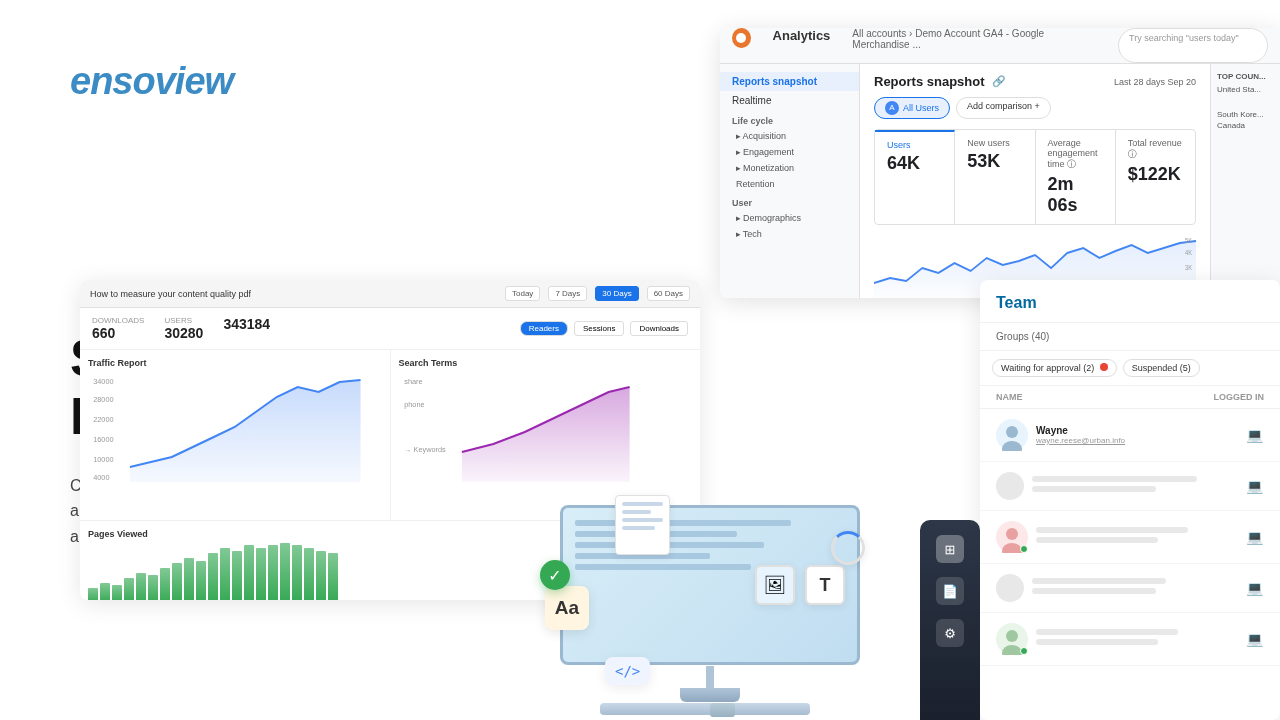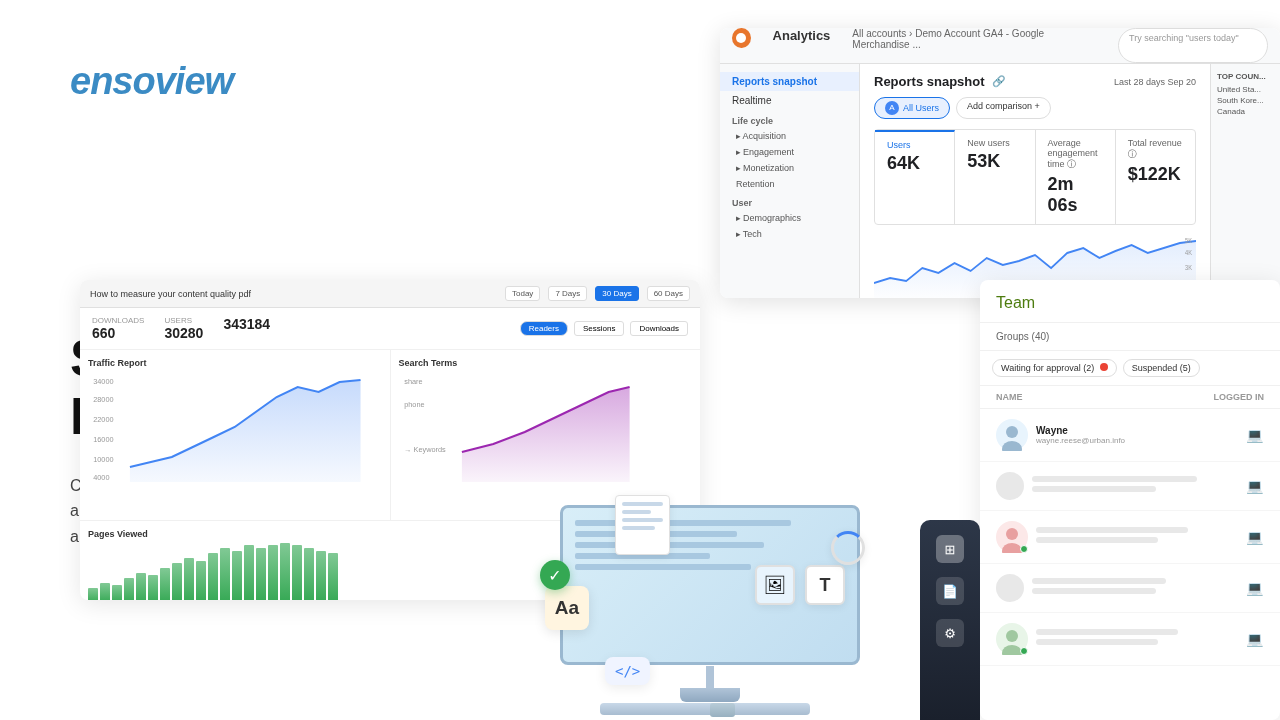--- a/index.html
+++ b/index.html
@@ -347,22 +347,22 @@
       width: 300px;
       height: 440px;
       background: #fff;
       border-radius: 8px;
       box-shadow: 0 4px 24px rgba(0,0,0,0.1);
       overflow: hidden;
     }
     .team-header {
       padding: 14px 16px 10px;
       font-size: 16px;
-      font-weight: 400;
-      color: #4d7c0f;
+      font-weight: 700;
+      color: #0369a1;
       border-bottom: 1px solid #f0f0f0;
     }
     .team-groups {
       padding: 8px 16px;
       font-size: 10px;
       color: #666;
       border-bottom: 1px solid #f0f0f0;
     }
     .team-filter-row {
       display: flex;
@@ -405,20 +405,21 @@
     }
     .team-name-block { flex: 1; }
     .team-name {
       font-size: 10px;
       font-weight: 600;
       color: #222;
     }
     .team-email {
       font-size: 8px;
       color: #999;
+      text-decoration: underline;
     }
     .team-skeleton {
       display: flex;
       align-items: center;
       padding: 10px 16px;
       border-bottom: 1px solid #f5f5f5;
       gap: 8px;
     }
     .team-skel-circle {
       width: 28px;
@@ -584,21 +585,21 @@
           <text x="395" y="22" font-size="7" fill="#999" text-anchor="end">4K</text>
           <text x="395" y="37" font-size="7" fill="#999" text-anchor="end">3K</text>
           <text x="395" y="52" font-size="7" fill="#999" text-anchor="end">2K</text>
           <text x="395" y="66" font-size="7" fill="#999" text-anchor="end">1K</text>
         </svg>
       </div>
     </div>
 
     <div style="width:70px;background:#f8f9fa;border-left:1px solid #e0e0e0;padding:8px 6px;font-size:8px;color:#555;">
       <div style="font-weight:600;margin-bottom:4px;font-size:8px;">TOP COUN...</div>
-      <div style="margin-bottom:2px;">United Sta...</div>
+      <div style="margin-bottom:16px;">United Sta...</div>
       <div style="margin-bottom:2px;">South Kore...</div>
       <div>Canada</div>
     </div>
   </div>
 </div>
 
 <div class="dashboard-panel">
   <div class="dash-header">
     <span class="dash-header-title">How to measure your content quality pdf</span>
     <div class="dash-tab">Today</div>

